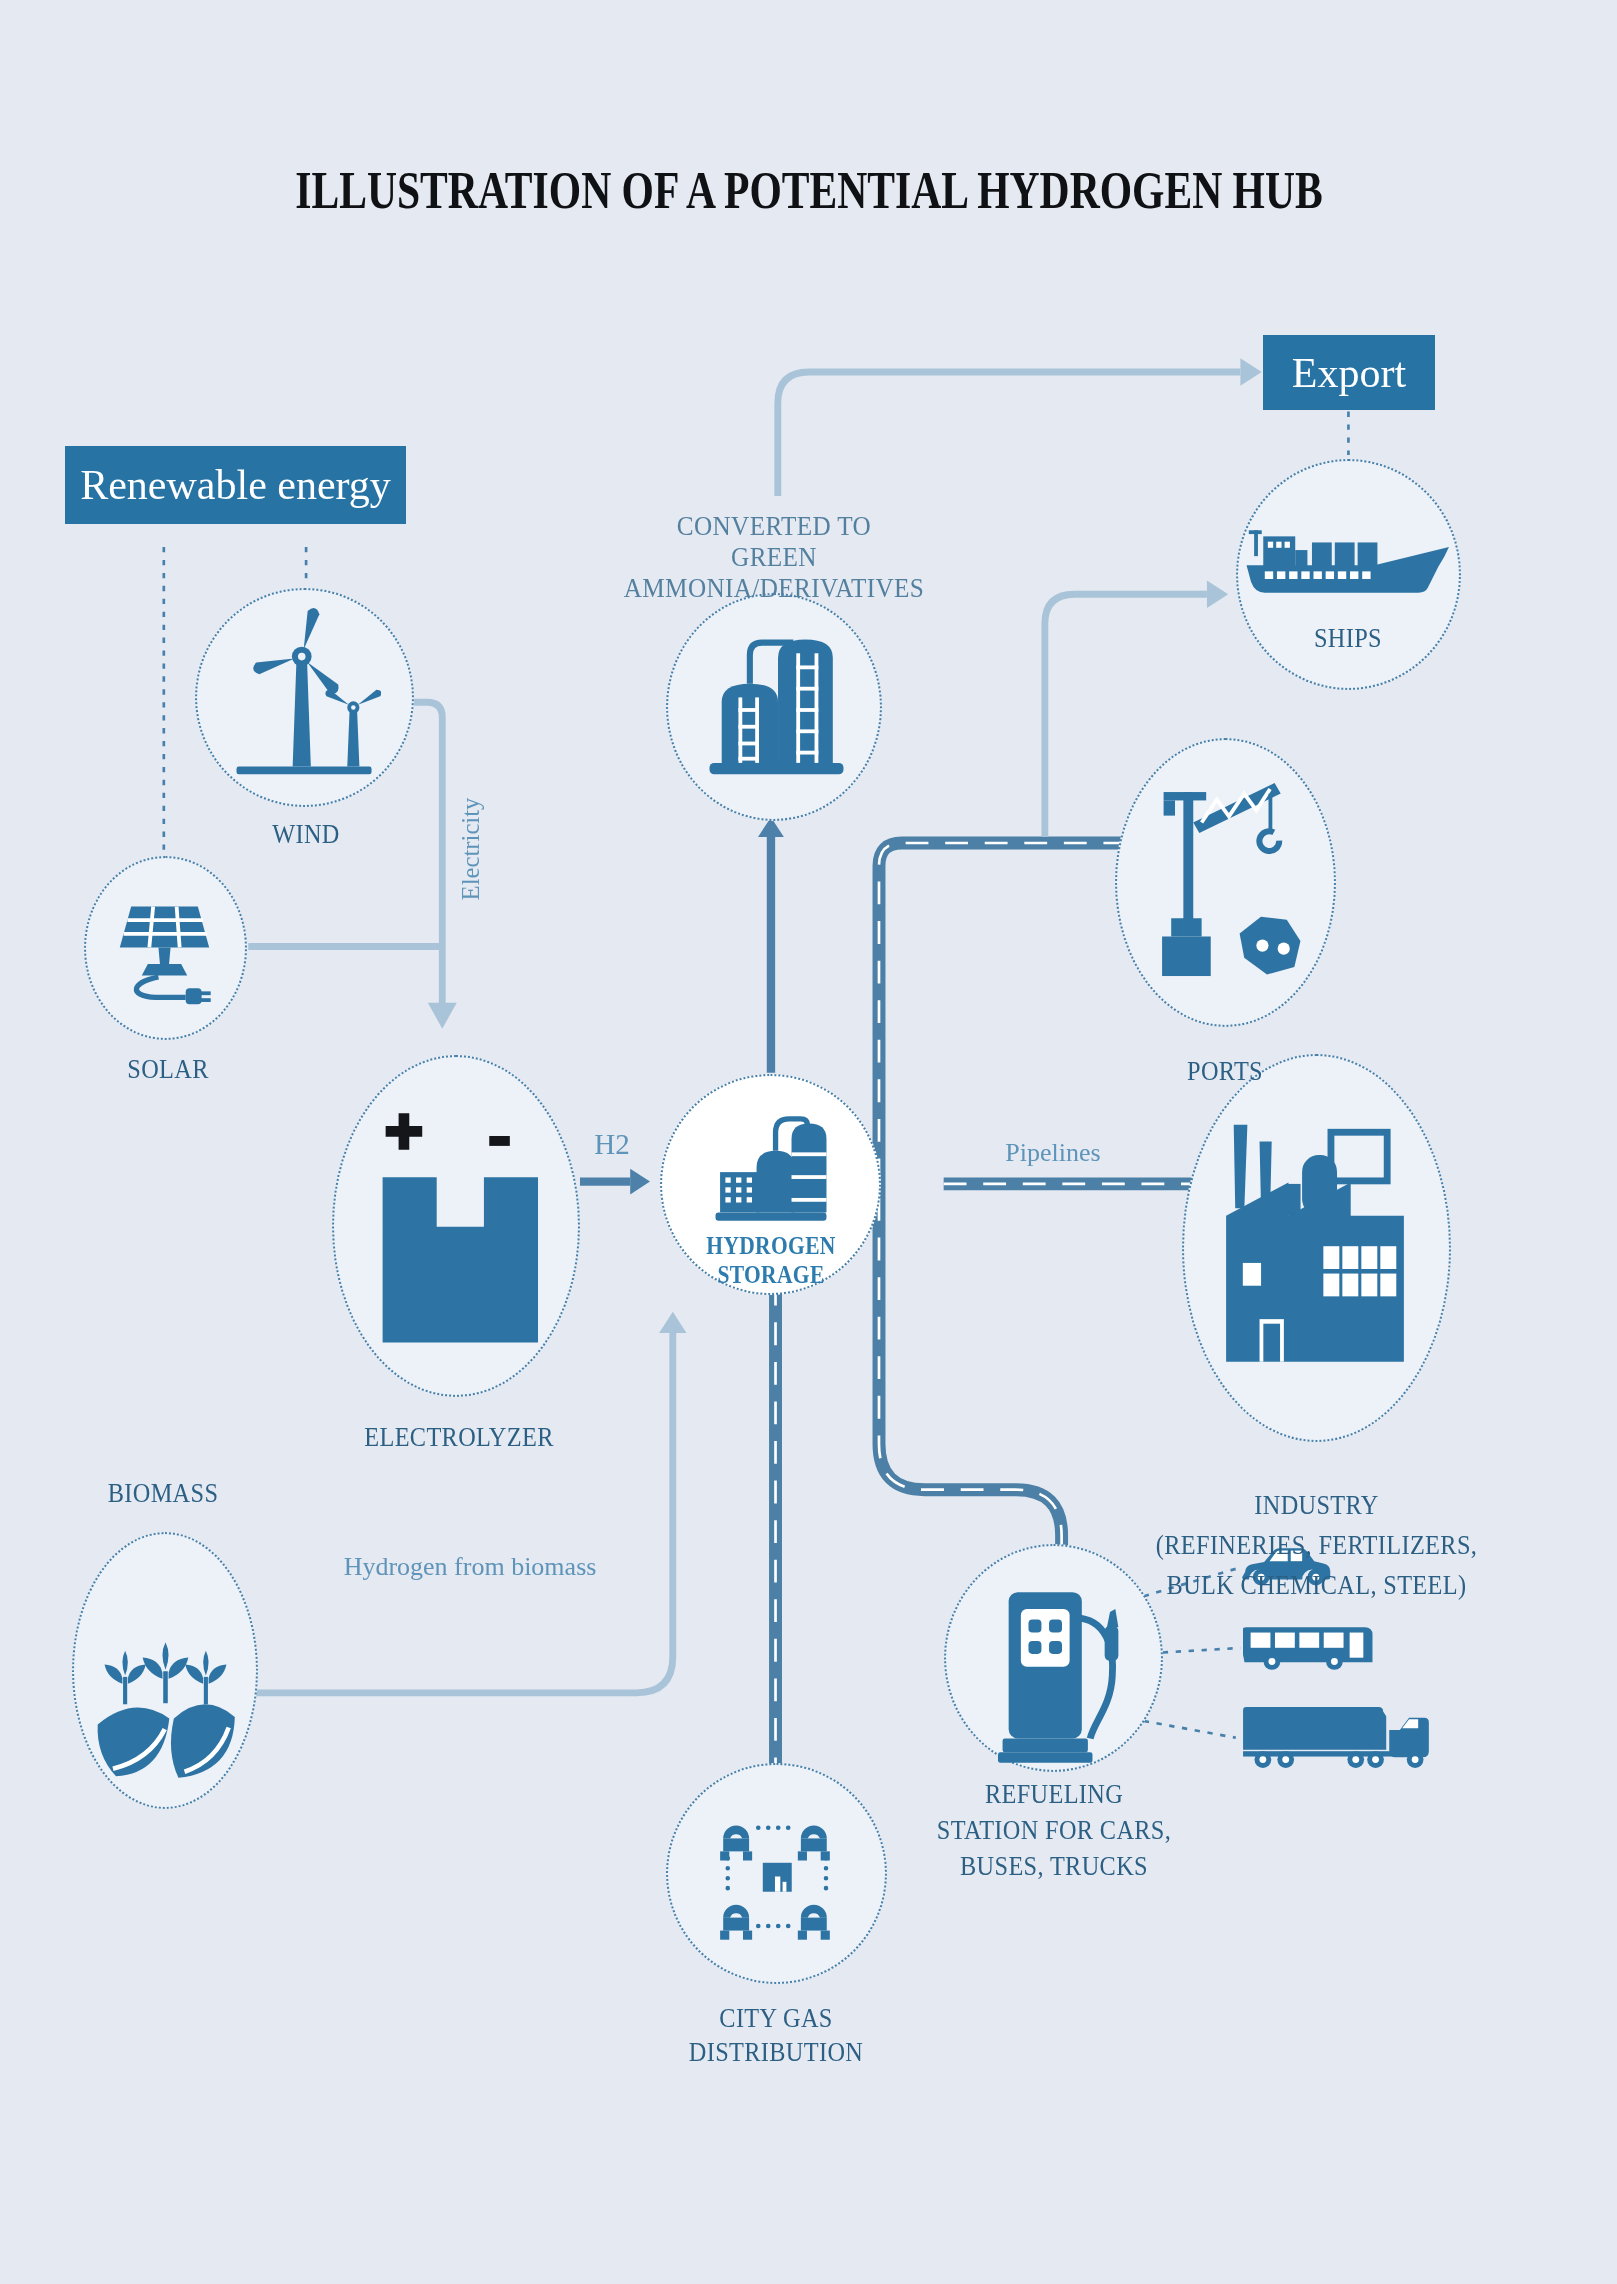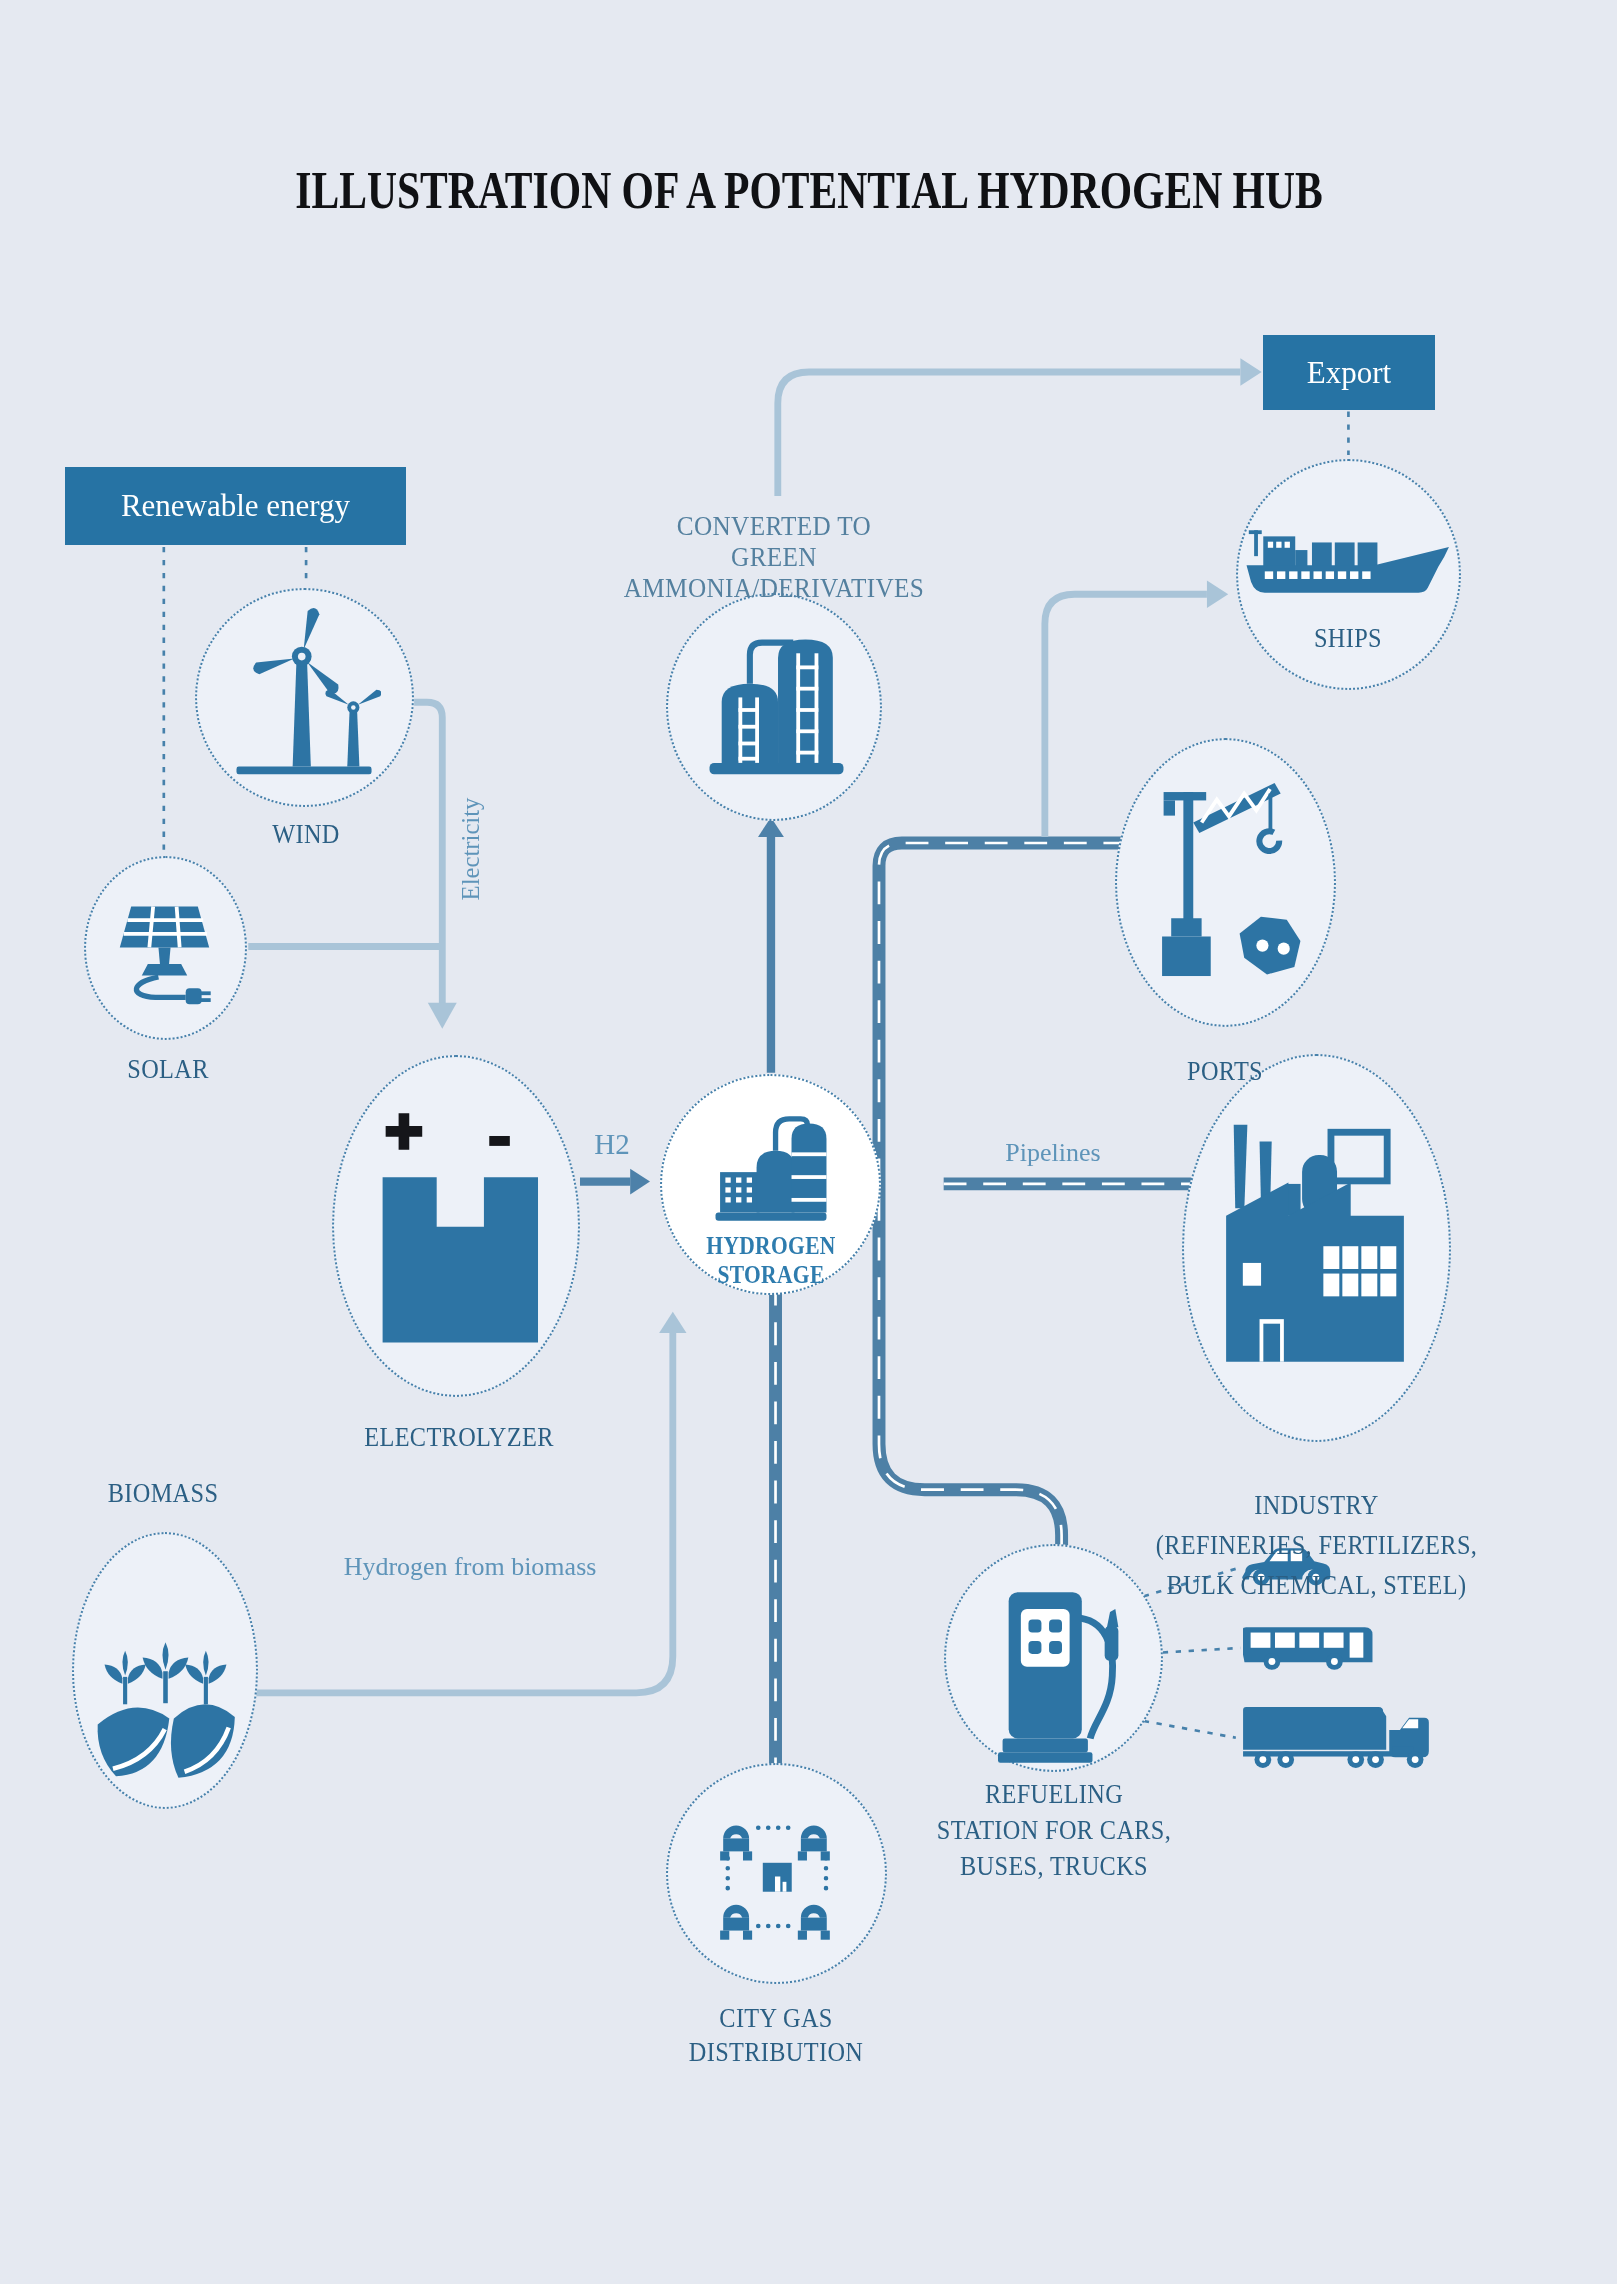--- a/index.html
+++ b/index.html
@@ -7,21 +7,21 @@
     --pipe:#4d80a6; --light:#a9c4d8; --med:#4d81a9; --label:#2b5f84; --edge:#5e94b9;
     --ammlabel:#54809f; --storlabel:#2e7cae; --title:#101114; --white:#ffffff;
   }
   html,body{margin:0;padding:0;background:var(--bg);}
   .canvas{position:relative;width:1618px;height:2284px;background:var(--bg);
     font-family:Liberation Serif, serif;overflow:hidden;}
   .lines{position:absolute;left:0;top:0;z-index:1;}
   .title{position:absolute;left:0;top:161px;width:1618px;text-align:center;z-index:4;
     font-size:52px;font-weight:700;color:var(--title);transform:scaleX(.8);letter-spacing:0;}
   .box{position:absolute;background:var(--box);color:var(--white);display:flex;
-    align-items:center;justify-content:center;font-size:31px;z-index:3;}
+    align-items:center;justify-content:center;font-size:42px;z-index:3;}
   .node{position:absolute;border:2.3px dotted var(--ring);border-radius:50%;
     background:var(--circle);box-sizing:border-box;z-index:2;}
   .node.white{background:var(--white);}
   .nlabel{position:absolute;text-align:center;color:var(--label);font-size:27px;
     line-height:36px;transform:scaleX(.9);white-space:pre-line;z-index:4;letter-spacing:0.4px;}
   .elabel{position:absolute;text-align:center;color:var(--edge);font-size:26px;z-index:4;white-space:pre-line;}
   .amm{color:var(--ammlabel);font-size:28px;line-height:31px;}
   .stor{color:var(--storlabel);font-weight:700;font-size:25px;line-height:29px;transform:scaleX(.86);}
   .rot{transform:rotate(-90deg) scaleX(.95);transform-origin:center;}
   .ic{position:absolute;z-index:3;}
@@ -66,21 +66,21 @@
     <polygon class="ahm" points="996,1100 1030,1100 1013,1074"></polygon>
 
     <path class="dot" d="M215,719 V1120"></path>
     <path class="dot" d="M402,719 V768"></path>
     <path class="dot" d="M1772,541 V598"></path>
     <path class="dot" d="M1503,2098 L1624,2062"></path>
     <path class="dot" d="M1528,2172 L1630,2166"></path>
     <path class="dot" d="M1503,2262 L1624,2284"></path>
   </svg>
 
-  <div class="box" style="left:65px;top:467px;width:341px;height:78px;">
+  <div class="box" style="left:65px;top:446px;width:341px;height:78px;">
     <span>Renewable energy</span>
   </div>
   <div class="box" style="left:1263px;top:335px;width:172px;height:75px;">
     <span>Export</span>
   </div>
 
   <div class="node" style="left:195px;top:588px;width:219px;height:219px;"></div>
   <div class="node" style="left:84px;top:856px;width:163px;height:184px;"></div>
   <div class="node" style="left:332px;top:1055px;width:248px;height:342px;"></div>
   <div class="node white" style="left:660px;top:1074px;width:221px;height:221px;"></div>

